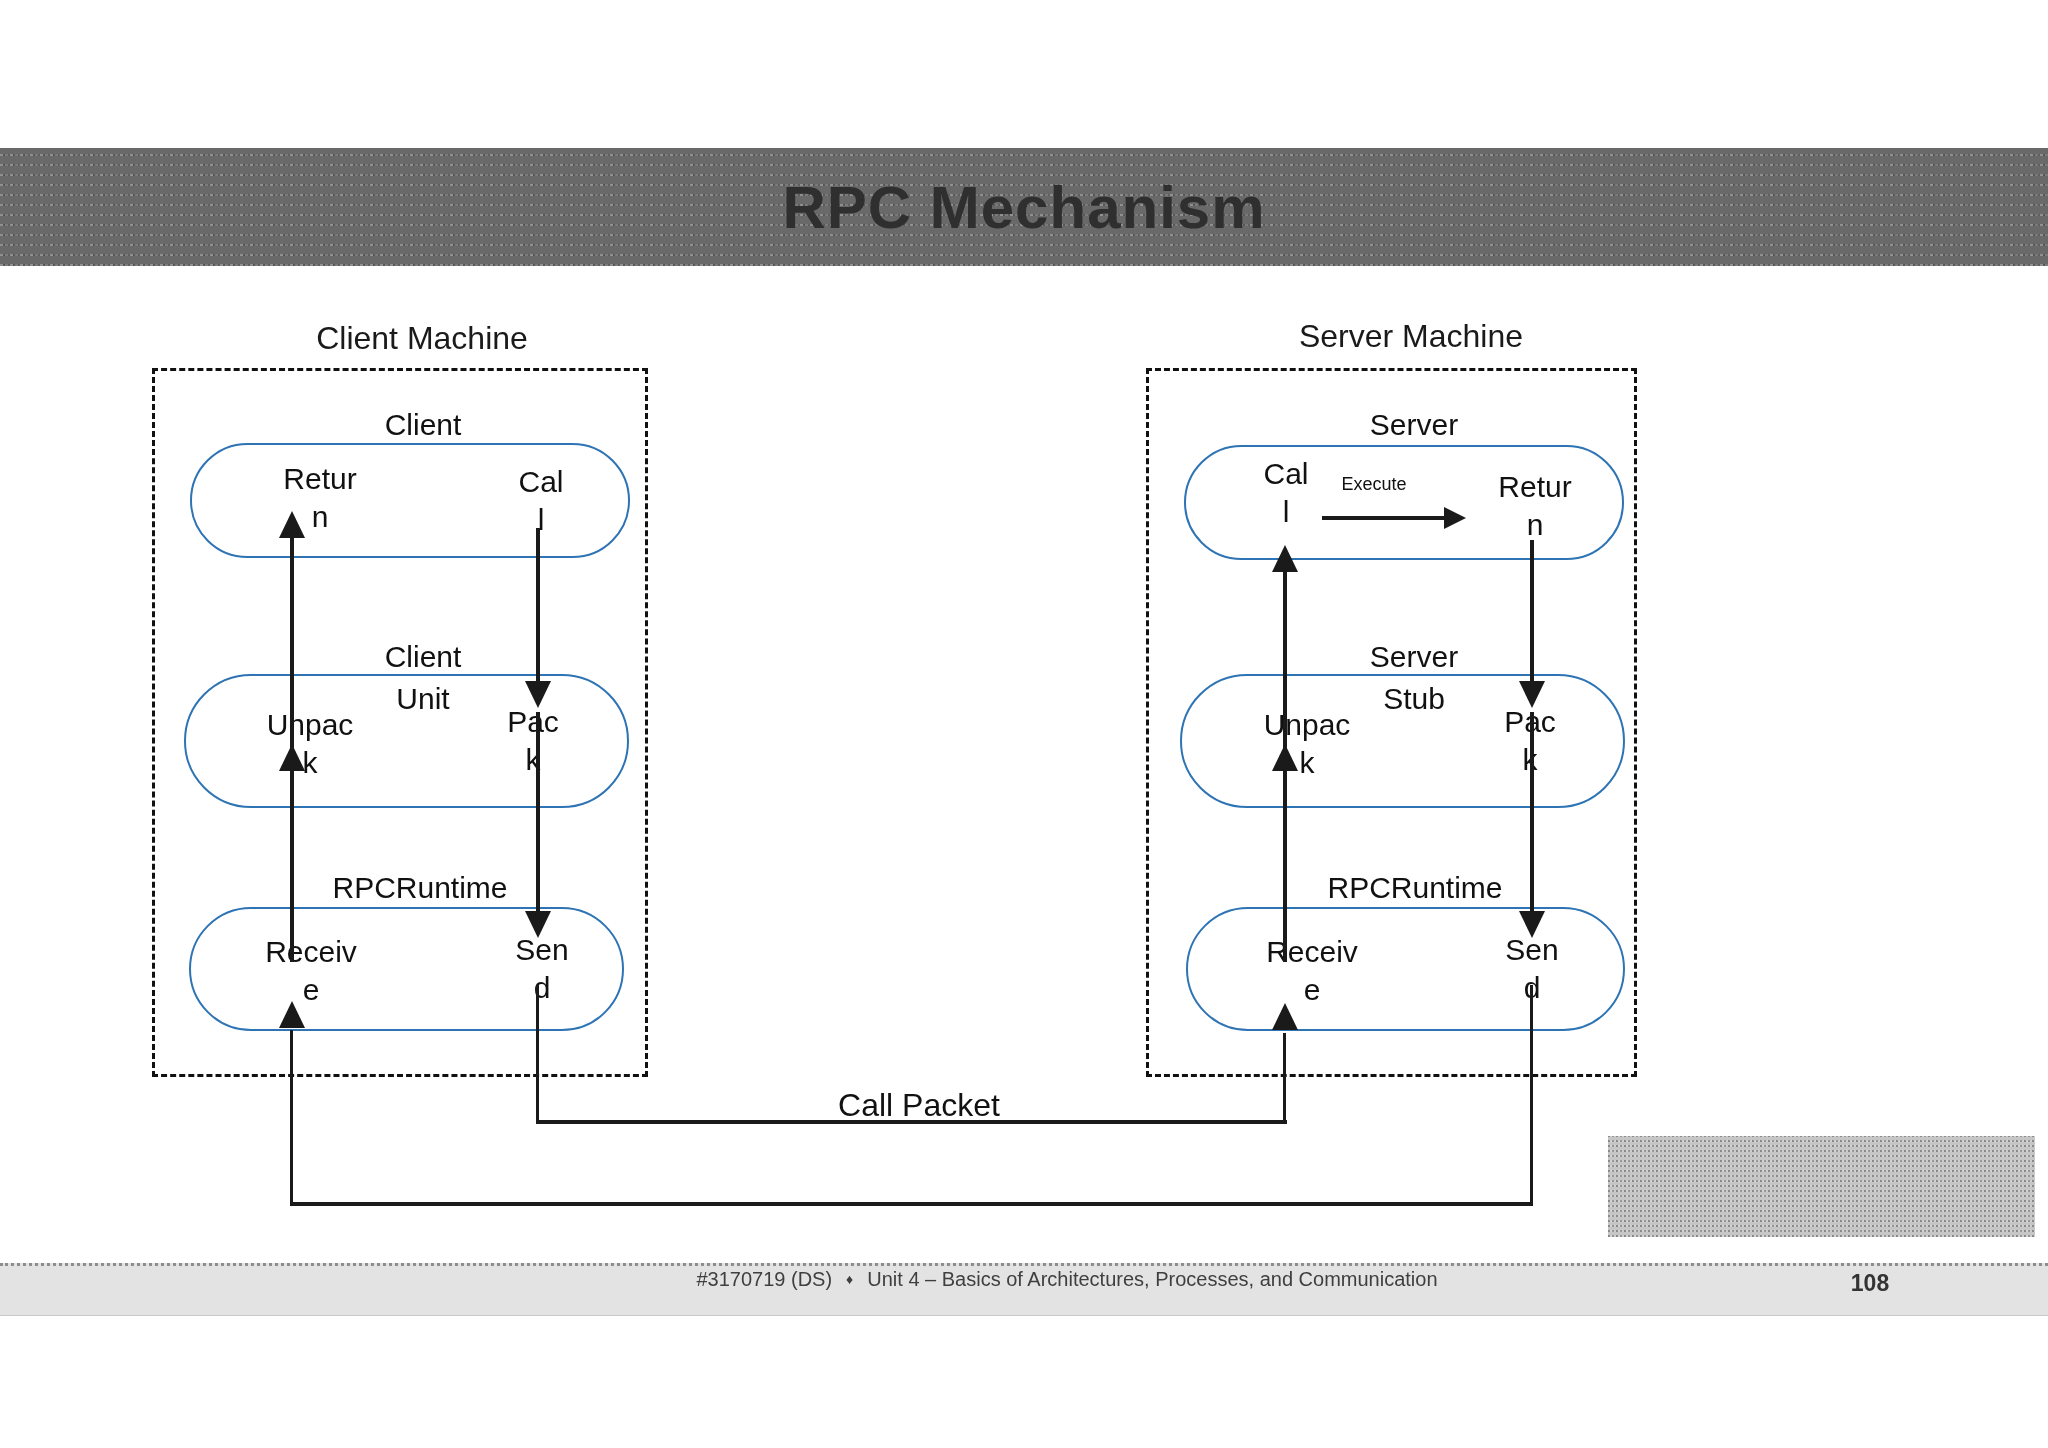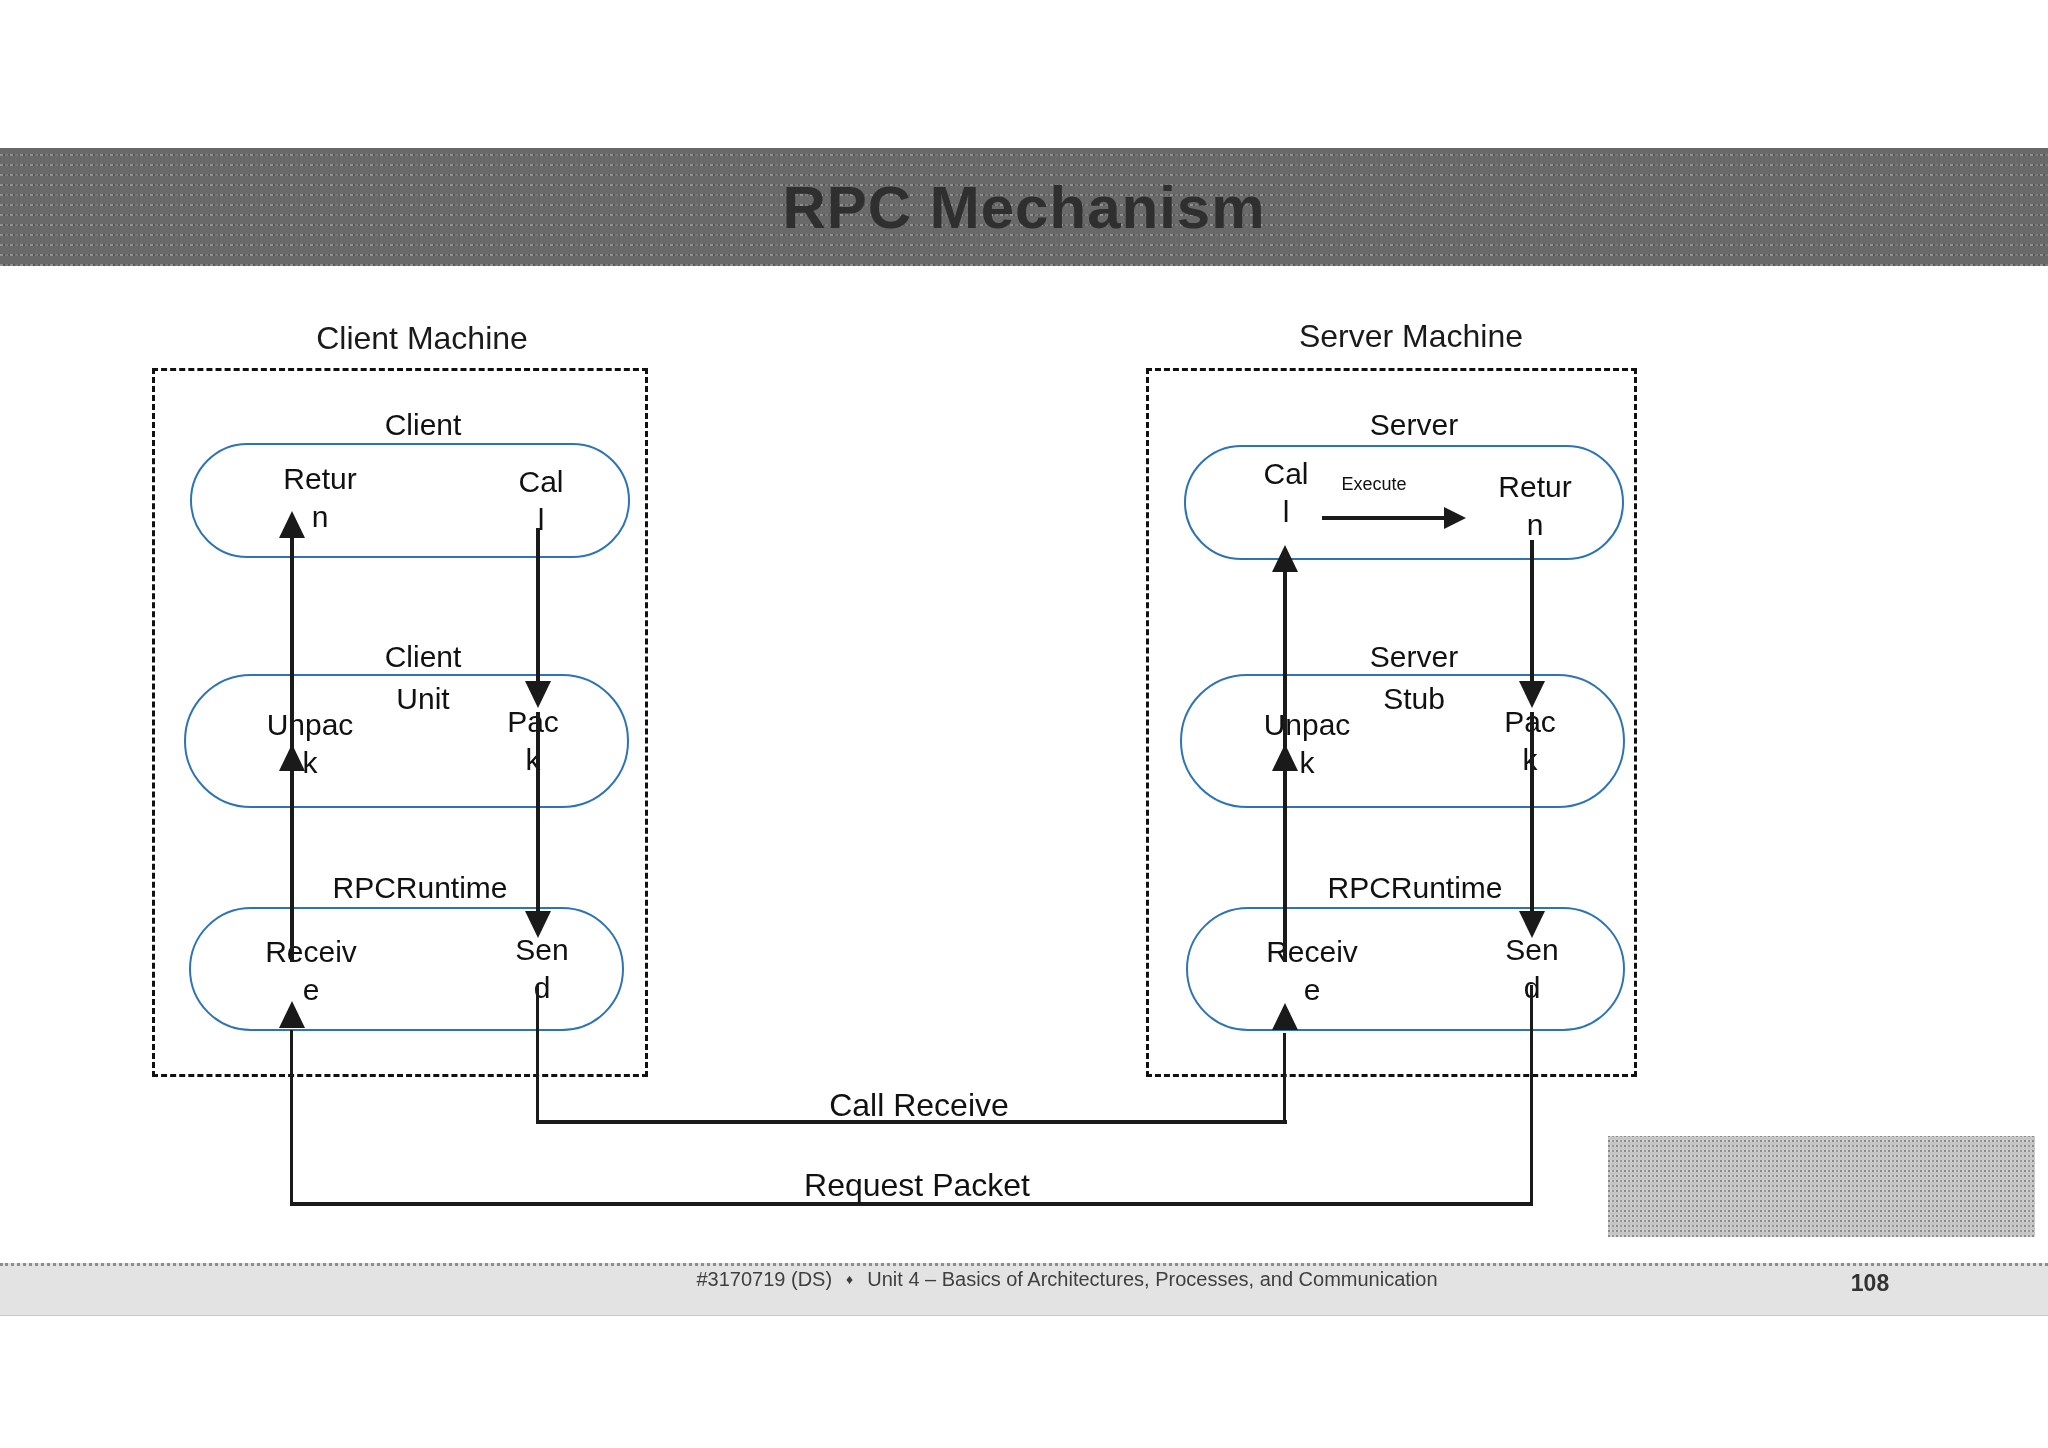--- a/index.html
+++ b/index.html
@@ -119,24 +119,23 @@
   <div class="vline thin" style="left:1283px;top:1033px;height:89px;"></div>
   <div class="arrow-up" style="left:1272px;top:1003px;"></div>
 
   <div class="vline" style="left:1530px;top:540px;height:143px;"></div>
   <div class="arrow-down" style="left:1519px;top:681px;"></div>
   <div class="vline" style="left:1530px;top:712px;height:201px;"></div>
   <div class="arrow-down" style="left:1519px;top:911px;"></div>
   <div class="vline thin" style="left:1530px;top:985px;height:221px;"></div>
 
   <div class="hline" style="left:536px;top:1120px;width:751px;"></div>
-  <div class="packet-label" style="left:769px;top:1087px;width:300px;">Call Receive</div>
+  <div class="packet-label" style="left:769px;top:1087px;width:300px;">Call Packet</div>
 
   <div class="hline" style="left:290px;top:1202px;width:1243px;"></div>
-  <div class="packet-label" style="left:742px;top:1167px;width:350px;">Request Packet</div>
 
   <div class="texture-block tex-light"></div>
 
   <div class="footer-bar"></div>
   <div class="footer-text">
     <span>#3170719 (DS)</span><span class="footer-sep">♦</span><span>Unit 4 – Basics of Architectures, Processes, and Communication</span>
   </div>
   <div class="page-number">108</div>
 
 </div>

